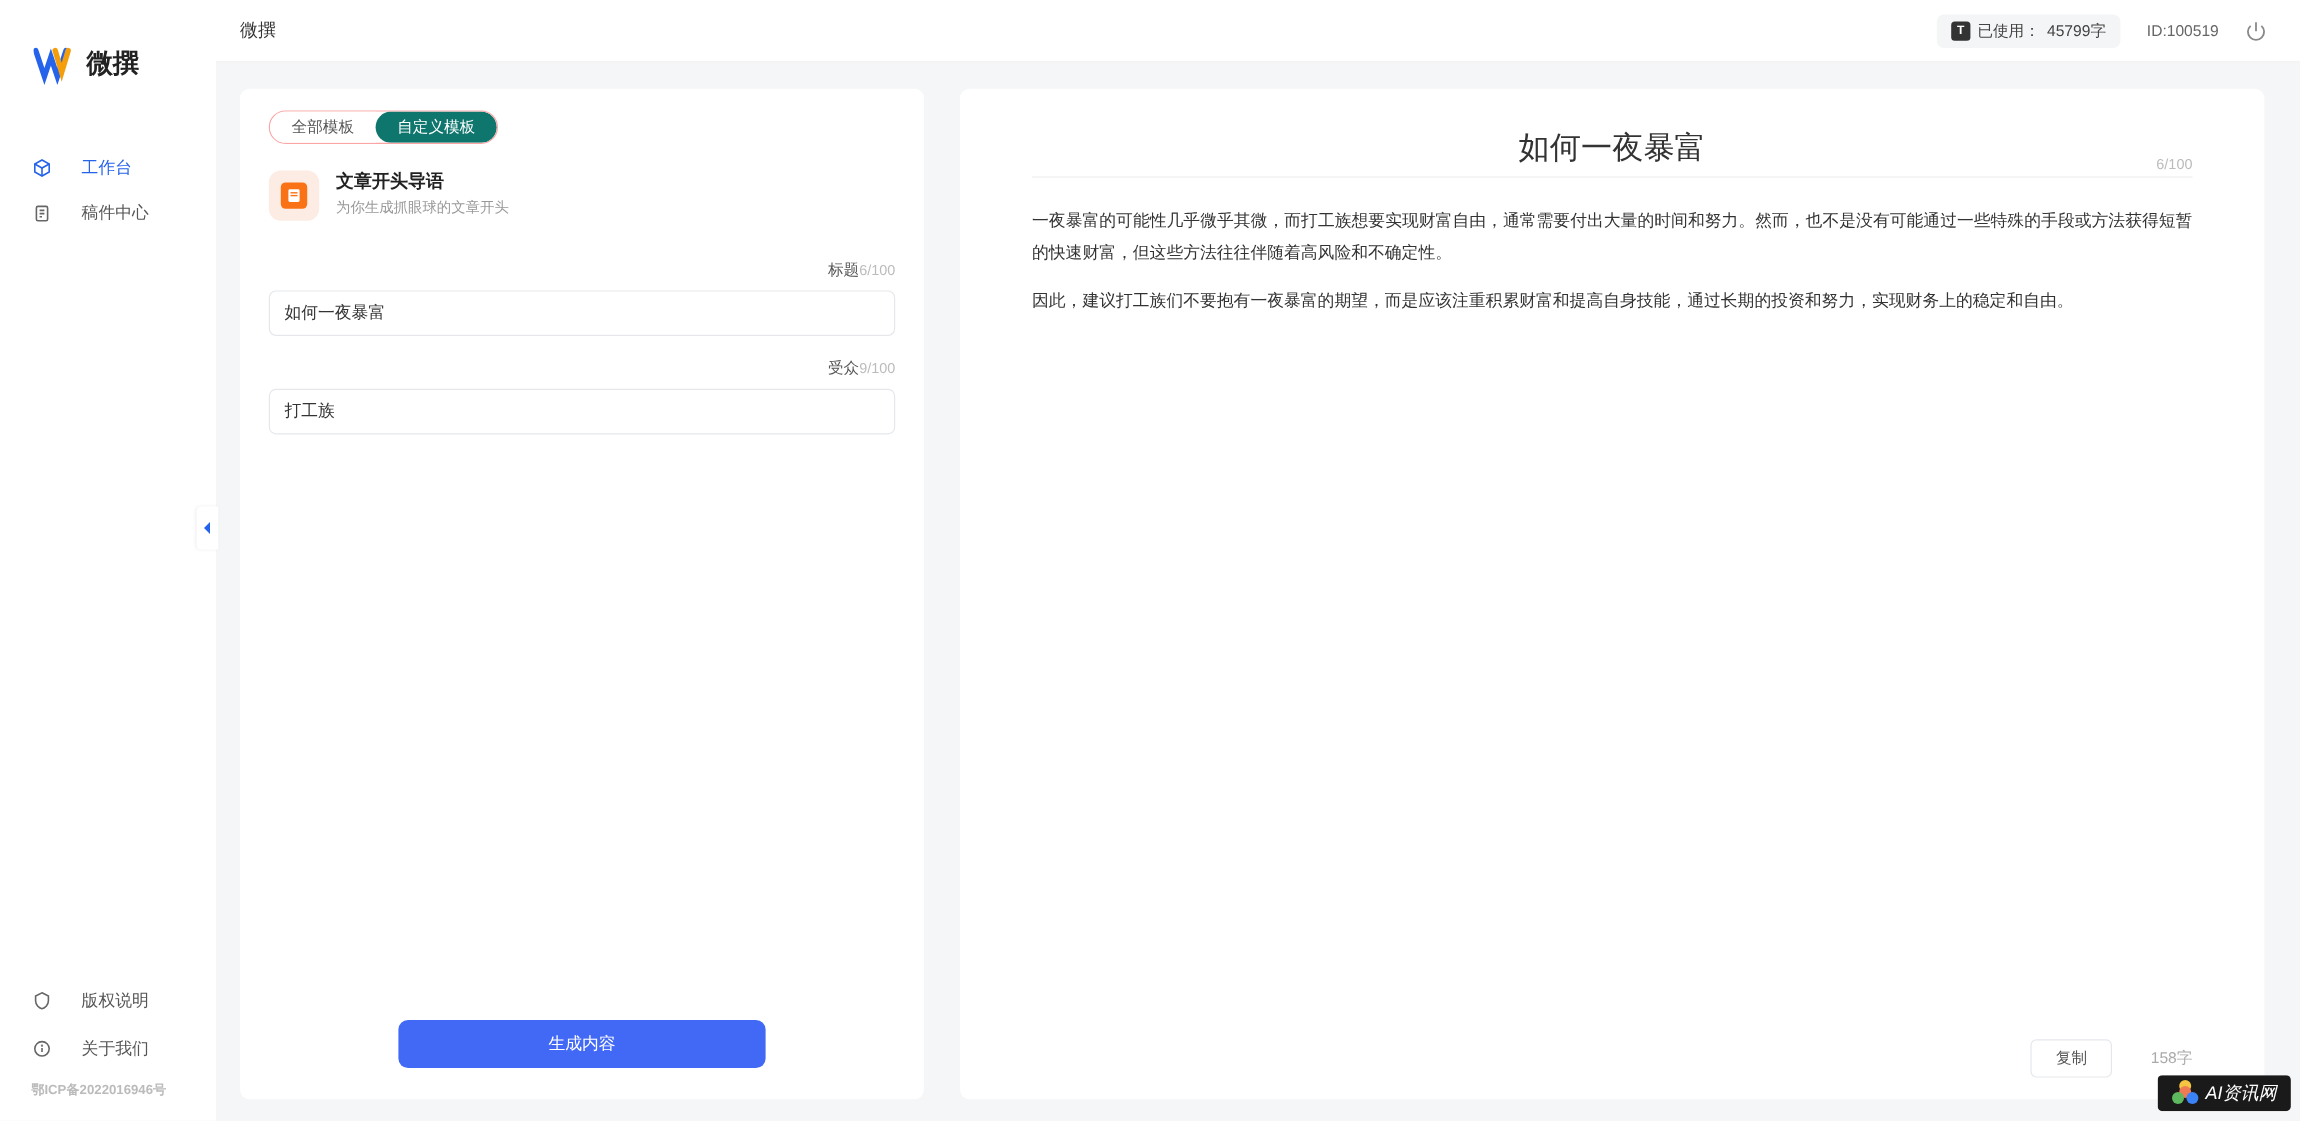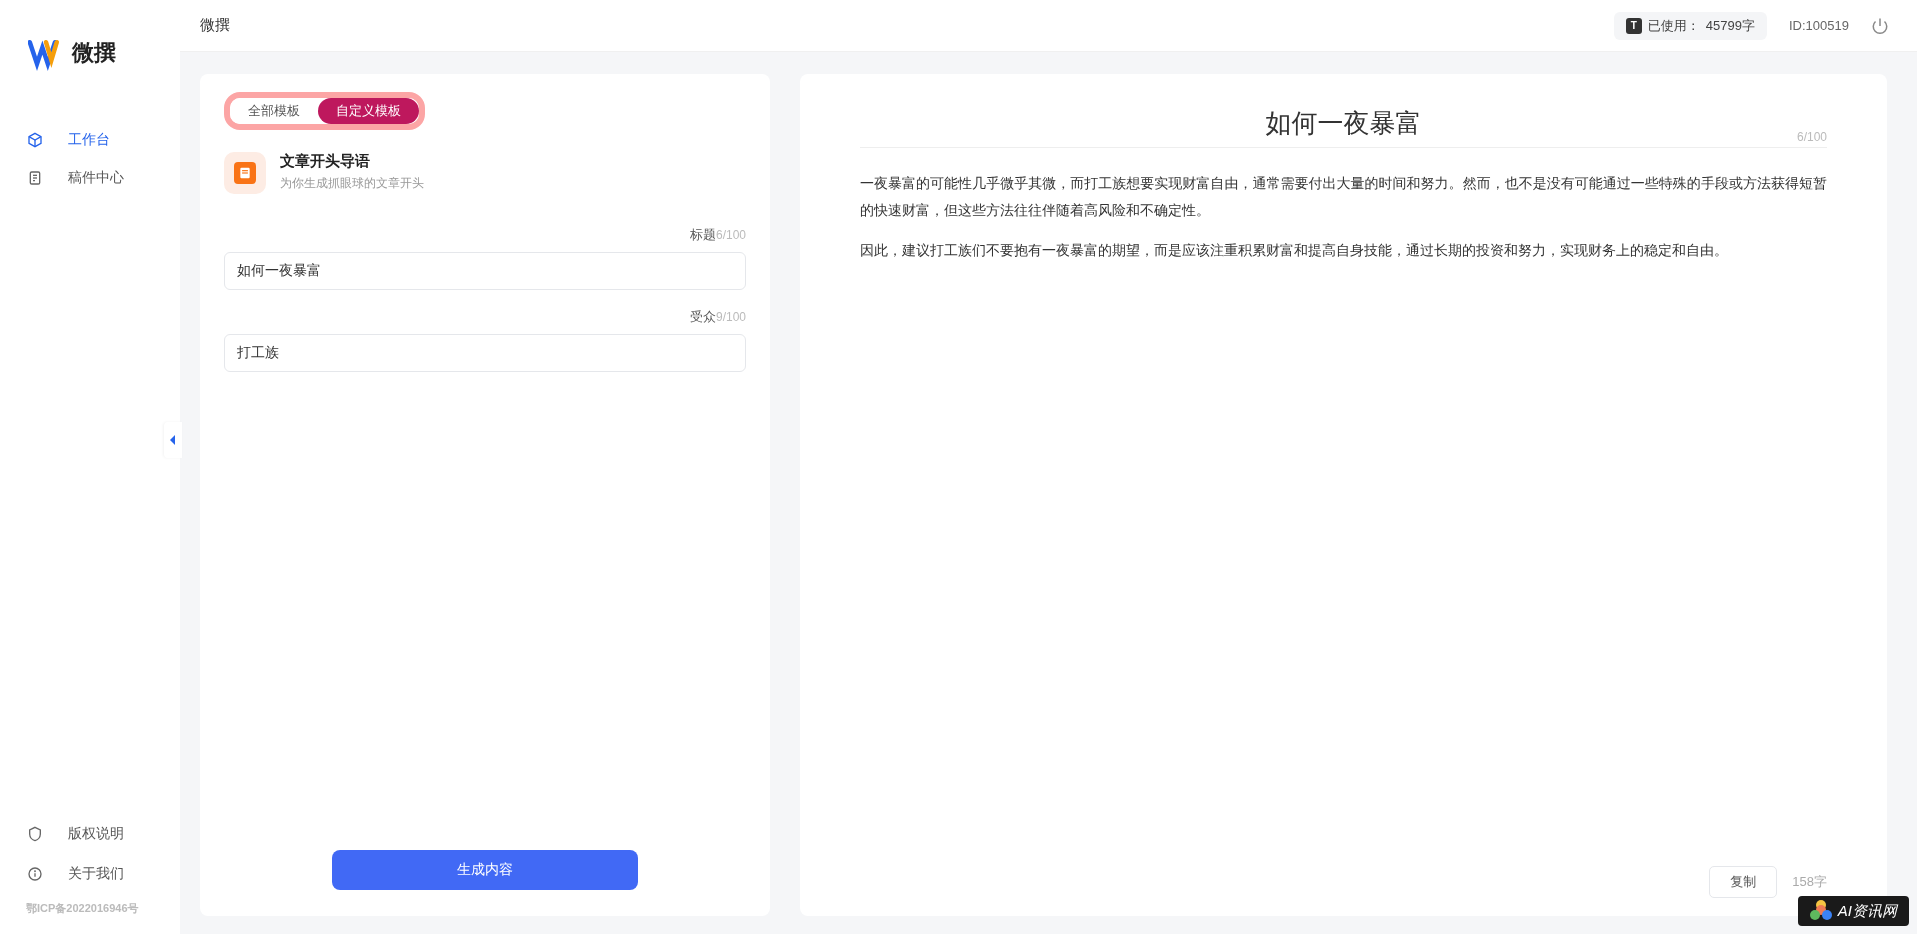--- a/index.html
+++ b/index.html
@@ -28,23 +28,23 @@
 .usage-badge .t-icon { width: 16px; height: 16px; background: #333; color: #fff; border-radius: 3px; display: flex; align-items: center; justify-content: center; font-size: 10px; font-weight: bold; }
 .id-label { font-size: 13px; color: #666; }
 .power-icon { width: 18px; height: 18px; color: #888; cursor: pointer; }
 
 
 .content { flex: 1; display: flex; gap: 30px; padding: 22px 30px 18px 20px; position: relative; }
 .collapse-handle { position: absolute; left: -16px; top: 370px; width: 18px; height: 36px; background: #fff; border-radius: 4px 0 0 4px; display: flex; align-items: center; justify-content: center; box-shadow: -1px 0 3px rgba(0,0,0,0.05); cursor: pointer; }
 
 
 .panel-left { width: 570px; background: #fff; border-radius: 8px; display: flex; flex-direction: column; padding: 18px 24px; }
-.tabs { display: flex; gap: 0; border: 6px solid #fca5a5; border-radius: 16px; width: fit-content; overflow: hidden; margin-bottom: 22px; }
+.tabs { display: flex; gap: 0; border: 1px solid #fca5a5; border-radius: 16px; width: fit-content; overflow: hidden; margin-bottom: 22px; }
 .tab { padding: 4px 18px; font-size: 13px; cursor: pointer; background: #fff; color: #555; }
-.tab.active { background: #be185d; color: #fff; border-radius: 16px; }
+.tab.active { background: #0f766e; color: #fff; border-radius: 16px; }
 .template-info { display: flex; align-items: flex-start; gap: 14px; margin-bottom: 32px; }
 .template-icon { width: 42px; height: 42px; background: #fdece4; border-radius: 10px; display: flex; align-items: center; justify-content: center; }
 .template-icon-inner { width: 22px; height: 22px; background: #f97316; border-radius: 4px; display:flex; align-items:center; justify-content:center; color:#fff; font-size:12px; }
 .template-title { font-size: 15px; font-weight: 600; color: #222; margin-bottom: 4px; }
 .template-desc { font-size: 12px; color: #999; }
 .field { margin-bottom: 18px; }
 .field-header { display: flex; justify-content: flex-end; align-items: center; margin-bottom: 8px; }
 .field-label { font-size: 13px; color: #555; }
 .field-count { font-size: 12px; color: #bbb; }
 .field-input { width: 100%; border: 1px solid #e5e7eb; border-radius: 6px; padding: 10px 12px; font-size: 14px; color: #333; outline: none; }
@@ -52,21 +52,21 @@
 .panel-left-spacer { flex: 1; }
 .generate-btn { width: 306px; margin: 0 auto 8px; background: #4169f5; color: #fff; border: none; border-radius: 8px; padding: 11px 0; font-size: 14px; cursor: pointer; }
 
 
 .panel-right { flex: 1; background: #fff; border-radius: 8px; padding: 32px 60px 18px; display: flex; flex-direction: column; position: relative; }
 .output-title { font-family: "SimSun", serif; font-size: 26px; font-weight: 500; text-align: center; margin-bottom: 6px; }
 .output-title-count { position: absolute; right: 60px; top: 56px; font-size: 12px; color: #bbb; }
 .output-divider { border-bottom: 1px solid #eee; margin-bottom: 22px; }
 .output-body { font-size: 14px; line-height: 1.9; color: #333; flex: 1; text-align: justify; }
 .output-body p { margin-bottom: 14px; }
-.output-footer { display: flex; justify-content: flex-end; align-items: center; gap: 15px; padding-top: 12px; }
+.output-footer { display: flex; justify-content: flex-end; align-items: center; gap: 32px; padding-top: 12px; }
 .copy-btn { border: 1px solid #e5e7eb; background: #fff; border-radius: 5px; padding: 6px 20px; font-size: 13px; color: #555; cursor: pointer; }
 .char-count { font-size: 13px; color: #aaa; }
 
 
 .watermark { position: fixed; right: 8px; bottom: 8px; display: flex; align-items: center; gap: 6px; background: #1a1a1a; color: #fff; padding: 4px 12px; border-radius: 4px; font-size: 15px; font-weight: 500; font-style: italic; justify-content: center; }
 .wm-flower { width: 22px; height: 22px; position: relative; }
 .wm-flower::before { content:''; position:absolute; width:10px; height:10px; background:#f5c542; border-radius:50%; top:0; left:6px; }
 .wm-flower::after { content:''; position:absolute; width:10px; height:10px; background:#5eb85e; border-radius:50%; top:10px; left:0; box-shadow: 12px 0 0 #3b82f6, 6px -5px 0 #ef7b54; }
 </style>
 </head>

